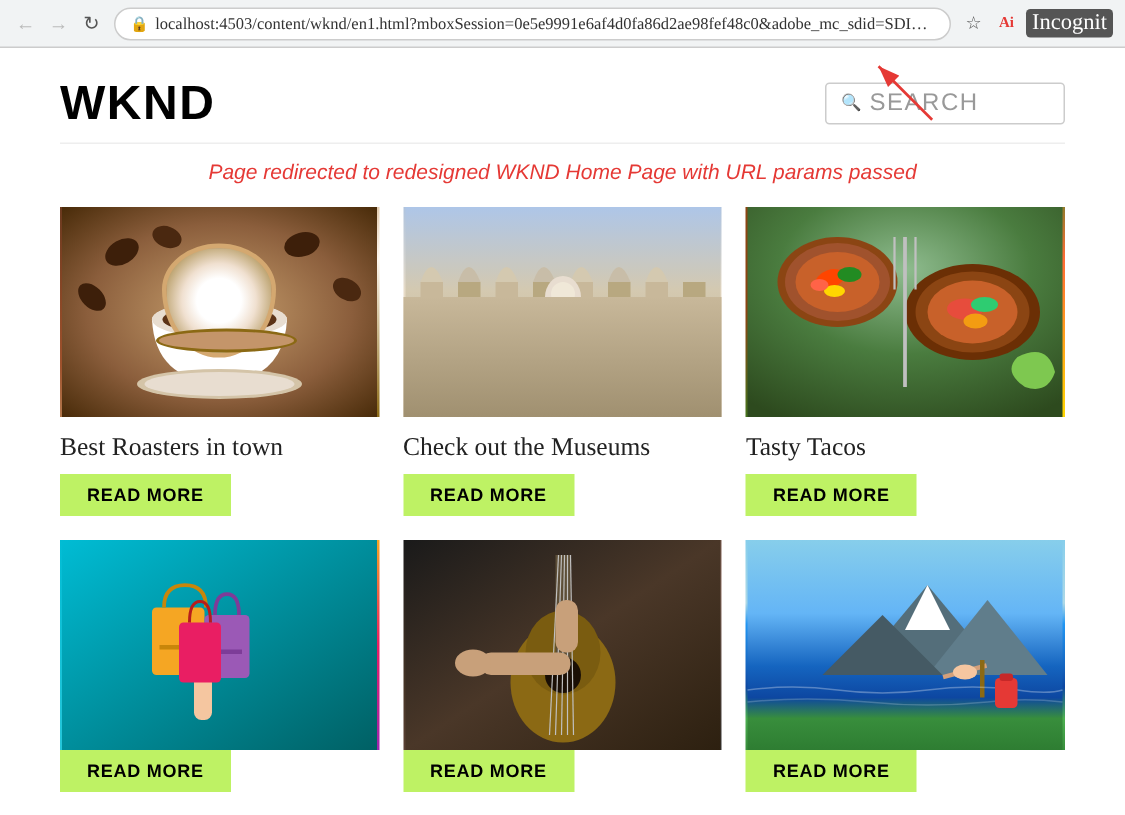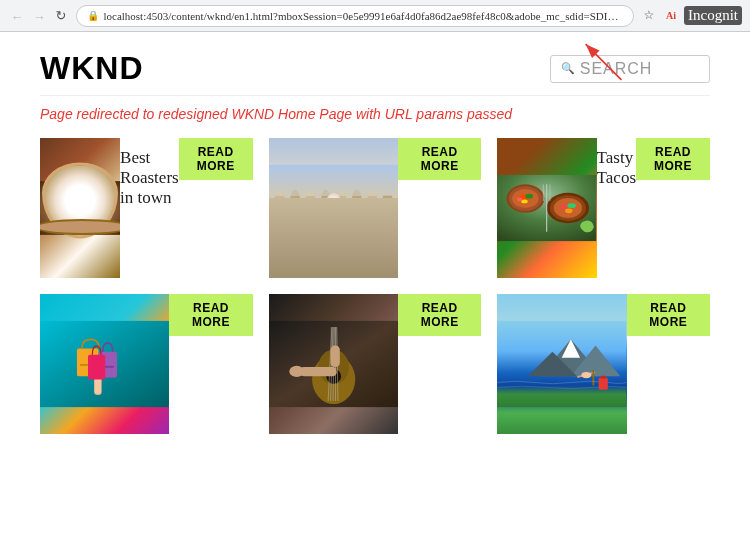--- a/index.html
+++ b/index.html
@@ -115,31 +115,32 @@
       color: #666;
     }
 
     
     .redirect-notice {
       color: #e53935;
       font-size: 14px;
       font-family: Arial, sans-serif;
       margin-bottom: 16px;
       font-style: italic;
+      text-align: center;
     }
 
     
     .cards-grid {
       display: grid;
       grid-template-columns: repeat(3, 1fr);
       gap: 16px;
     }
     .card {
       display: flex;
-      flex-direction: row;
+      flex-direction: column;
     }
     
     .img-coffee {
       background: linear-gradient(135deg, #6b3a1f 0%, #a0522d 30%, #c8a06e 50%, #fff8f0 70%, #8B6914 100%);
       position: relative;
       overflow: hidden;
     }
     .img-coffee::before {
       content: '';
       position: absolute;
@@ -338,20 +339,21 @@
           <path d="M135 50 Q142 30 150 50" fill="#c8bda8"></path>
           <path d="M160 50 Q167 30 175 50" fill="#d4c9b0"></path>
 
           <rect x="0" y="110" width="210" height="30" fill="#a09070"></rect>
 
           <ellipse cx="105" cy="60" rx="12" ry="14" fill="#e8ddd0"></ellipse>
           <rect x="99" y="72" width="12" height="30" fill="#e0d5c5"></rect>
           <ellipse cx="105" cy="58" rx="8" ry="8" fill="#f0e8d8"></ellipse>
         </svg>
       </div>
+      <div class="card-title">Check out the Museums</div>
       <button class="read-more-btn">READ MORE</button>
     </div>
 
     <div class="card">
       <div class="card-img-placeholder img-tacos">
         <svg width="100%" height="140" viewBox="0 0 210 140" xmlns="http://www.w3.org/2000/svg">
           <defs>
             <radialGradient id="tacosBg" cx="50%" cy="30%" r="80%">
               <stop offset="0%" stop-color="#8fbc8f"></stop>
               <stop offset="50%" stop-color="#4a7c3f"></stop>

